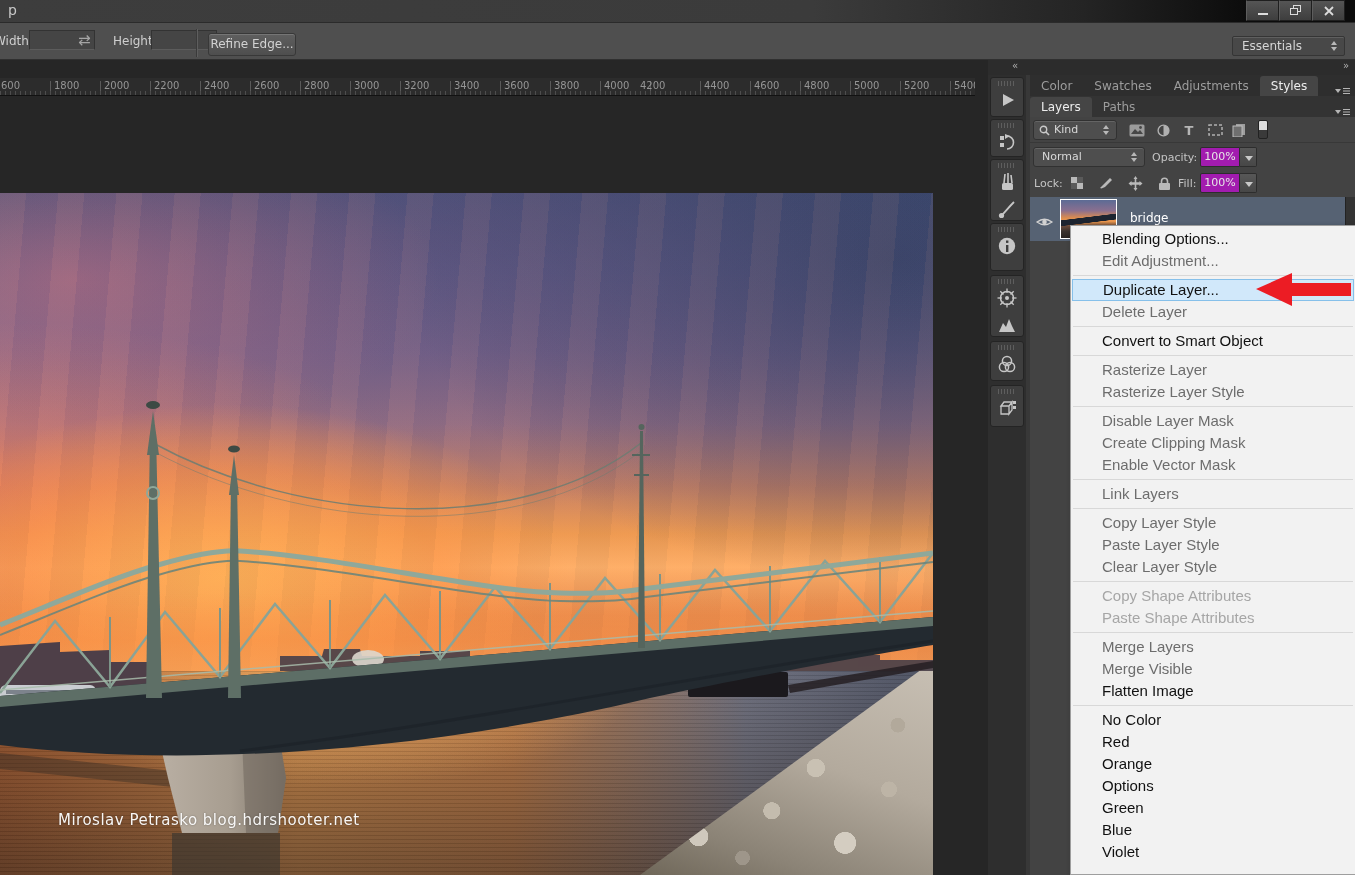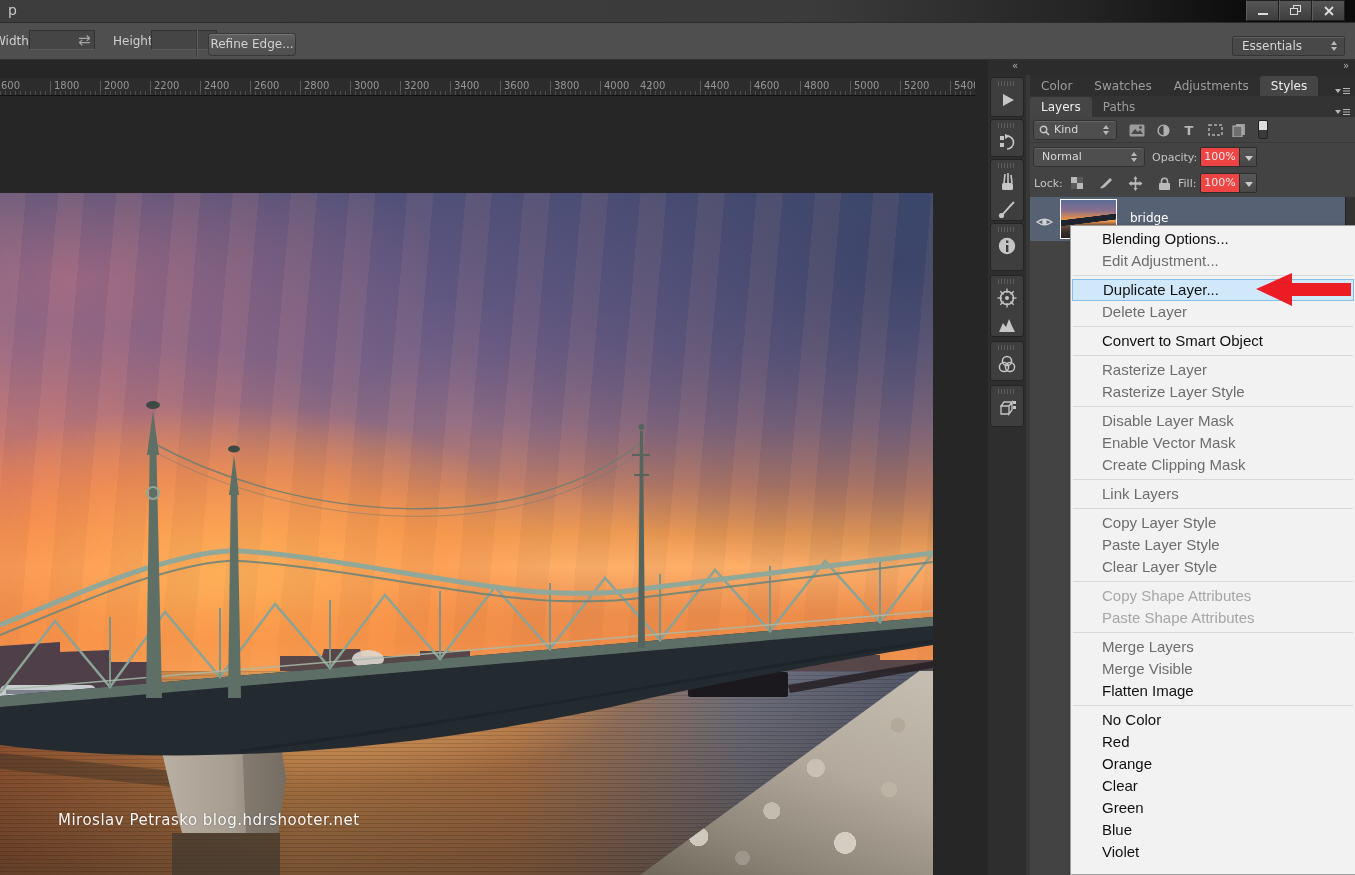--- a/index.html
+++ b/index.html
@@ -103,21 +103,21 @@
   .kind-combo { left:3px; top:3px; width:84px; height:20px; line-height:18px; padding-left:20px; }
   .kind-combo svg { position:absolute; left:5px; top:4px; }
   .filter-btn { position:absolute; top:4px; width:22px; height:18px; display:flex; align-items:center; justify-content:center; }
   .type-glyph { color:#b5b5b5; font-size:13px; font-weight:bold; }
   .filter-toggle { position:absolute; left:228px; top:3px; width:10px; height:19px; border:1px solid #222; border-radius:2px;
     background:linear-gradient(180deg,#dcdcdc 50%,#3a3a3a 50%); }
 
   .blendrow { position:absolute; left:0; top:69px; width:325px; height:26px; }
   .blend-combo { left:3px; top:3px; width:112px; height:20px; line-height:18px; padding-left:8px; }
   .small-label { position:absolute; font-size:11px; color:#c4c4c4; }
-  .value-box { position:absolute; width:40px; height:20px; background:#ef4444; border:1px solid #2d2d2d;
+  .value-box { position:absolute; width:40px; height:20px; background:#a21caf; border:1px solid #2d2d2d;
     color:#e6e6e6; font-size:11px; line-height:18px; text-align:center; border-radius:2px 0 0 2px; }
   .drop-btn { position:absolute; width:17px; height:20px; background:linear-gradient(#575757,#474747);
     border:1px solid #2d2d2d; border-left:none; border-radius:0 2px 2px 0; }
   .drop-btn::after { content:""; position:absolute; left:5px; top:8px; border-left:4px solid transparent; border-right:4px solid transparent; border-top:5px solid #c9c9c9; }
 
   .lockrow { position:absolute; left:0; top:95px; width:325px; height:27px; }
   .lock-icons { position:absolute; left:38px; top:5px; display:flex; gap:11px; align-items:center; }
   .lock-btn { display:flex; align-items:center; justify-content:center; width:18px; height:16px; }
 
   .layer-row { position:absolute; left:0; top:122px; width:315px; height:44px; background:#566273; }
@@ -509,40 +509,40 @@
       <div class="menu-sep"></div>
       <div class="menu-item enabled highlighted">Duplicate Layer...</div>
       <div class="menu-item disabled">Delete Layer</div>
       <div class="menu-sep"></div>
       <div class="menu-item enabled">Convert to Smart Object</div>
       <div class="menu-sep"></div>
       <div class="menu-item disabled">Rasterize Layer</div>
       <div class="menu-item disabled">Rasterize Layer Style</div>
       <div class="menu-sep"></div>
       <div class="menu-item disabled">Disable Layer Mask</div>
+      <div class="menu-item disabled">Create Clipping Mask</div>
       <div class="menu-item disabled">Enable Vector Mask</div>
-      <div class="menu-item disabled">Create Clipping Mask</div>
       <div class="menu-sep"></div>
       <div class="menu-item disabled">Link Layers</div>
       <div class="menu-sep"></div>
       <div class="menu-item disabled">Copy Layer Style</div>
       <div class="menu-item disabled">Paste Layer Style</div>
       <div class="menu-item disabled">Clear Layer Style</div>
       <div class="menu-sep"></div>
       <div class="menu-item disabled-light">Copy Shape Attributes</div>
       <div class="menu-item disabled-light">Paste Shape Attributes</div>
       <div class="menu-sep"></div>
       <div class="menu-item disabled">Merge Layers</div>
       <div class="menu-item disabled">Merge Visible</div>
       <div class="menu-item enabled">Flatten Image</div>
       <div class="menu-sep"></div>
       <div class="menu-item enabled">No Color</div>
       <div class="menu-item enabled">Red</div>
       <div class="menu-item enabled">Orange</div>
-      <div class="menu-item enabled">Clear</div>
+      <div class="menu-item enabled">Options</div>
       <div class="menu-item enabled">Green</div>
       <div class="menu-item enabled">Blue</div>
       <div class="menu-item enabled">Violet</div>
     </div>
 
   <svg class="red-arrow" width="106" height="37">
     <polygon points="8,18 44,2 44,12 103,12 103,25 44,25 44,35" fill="#ec1c24"></polygon>
   </svg>
 
 </div>

